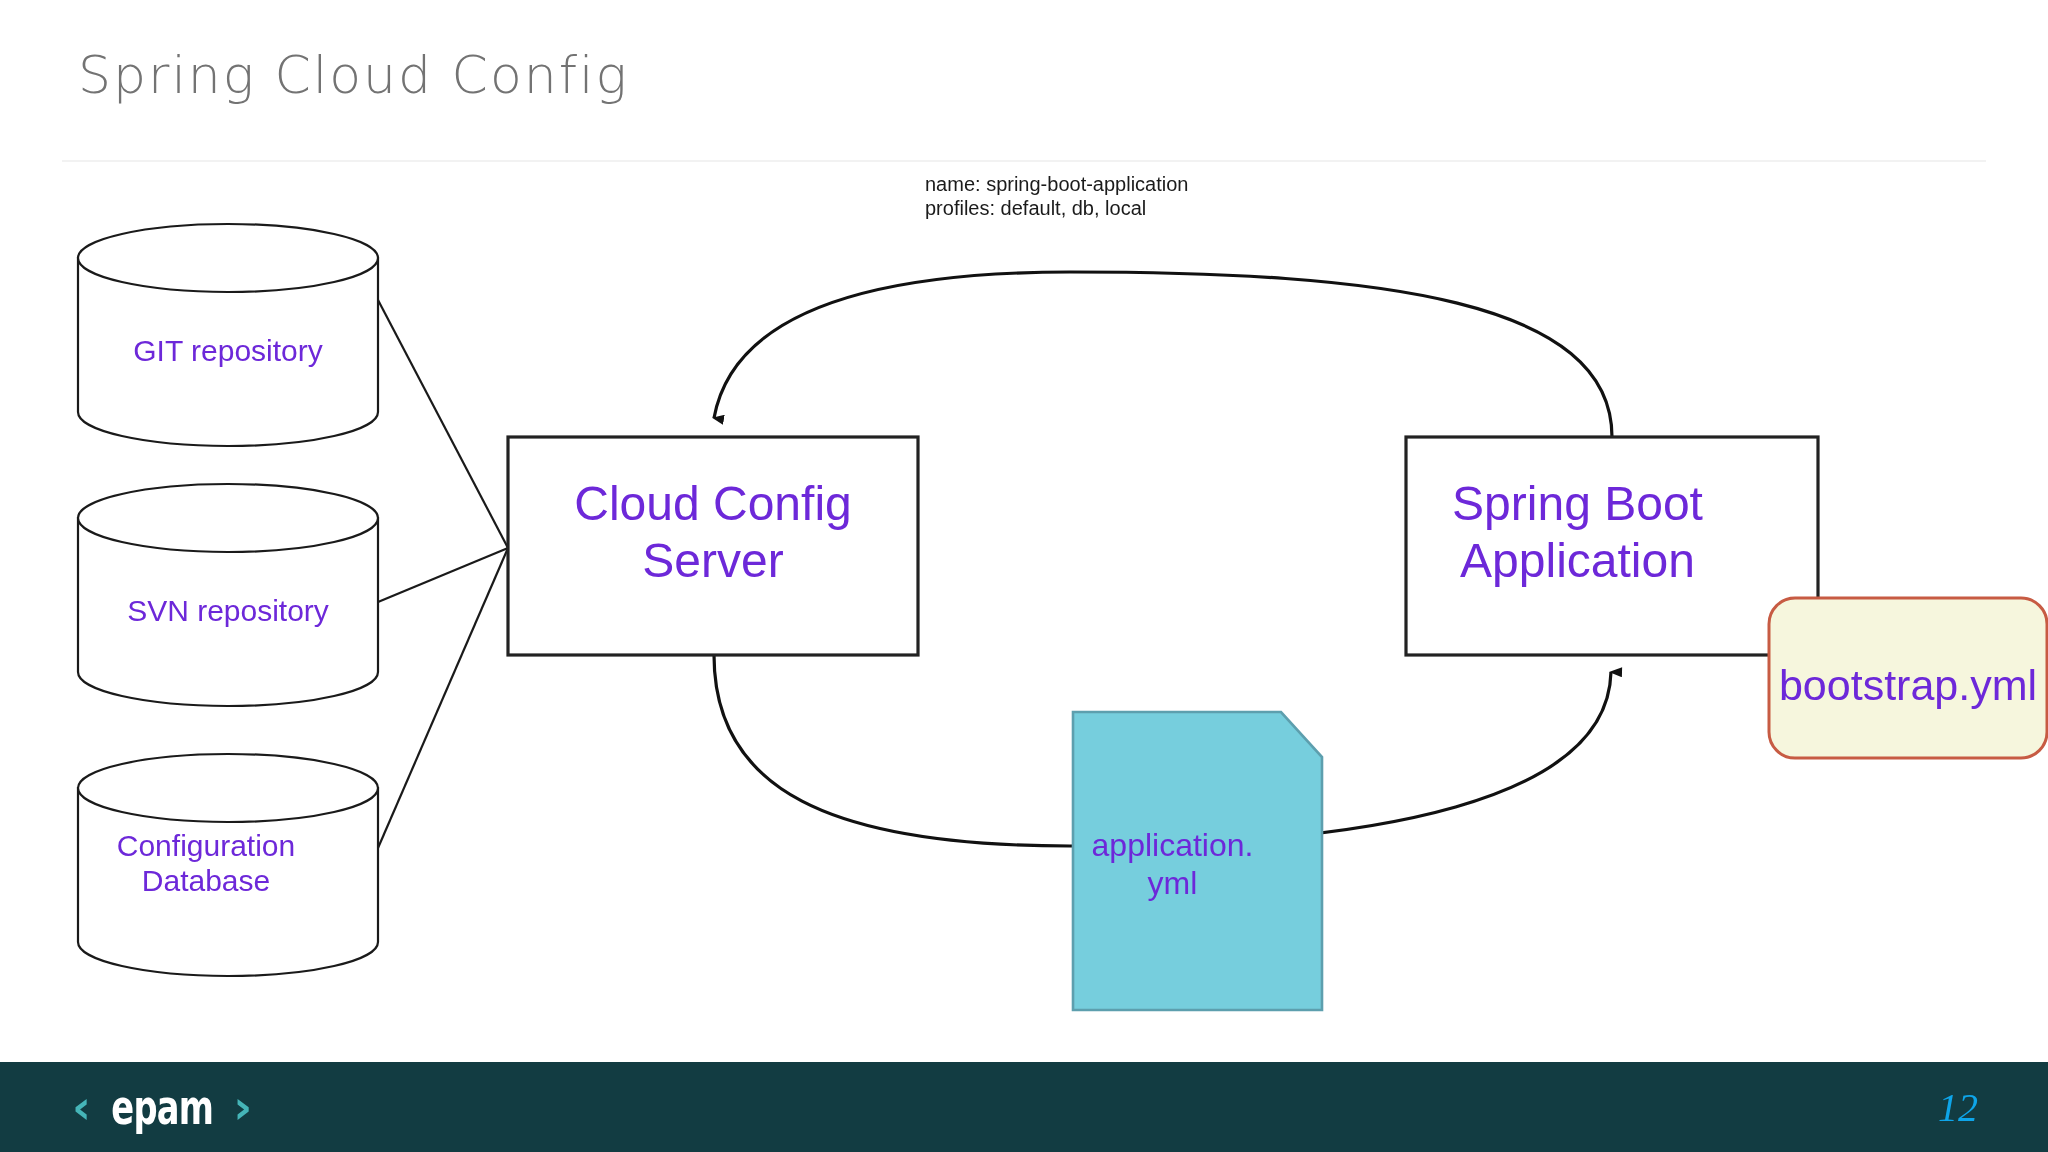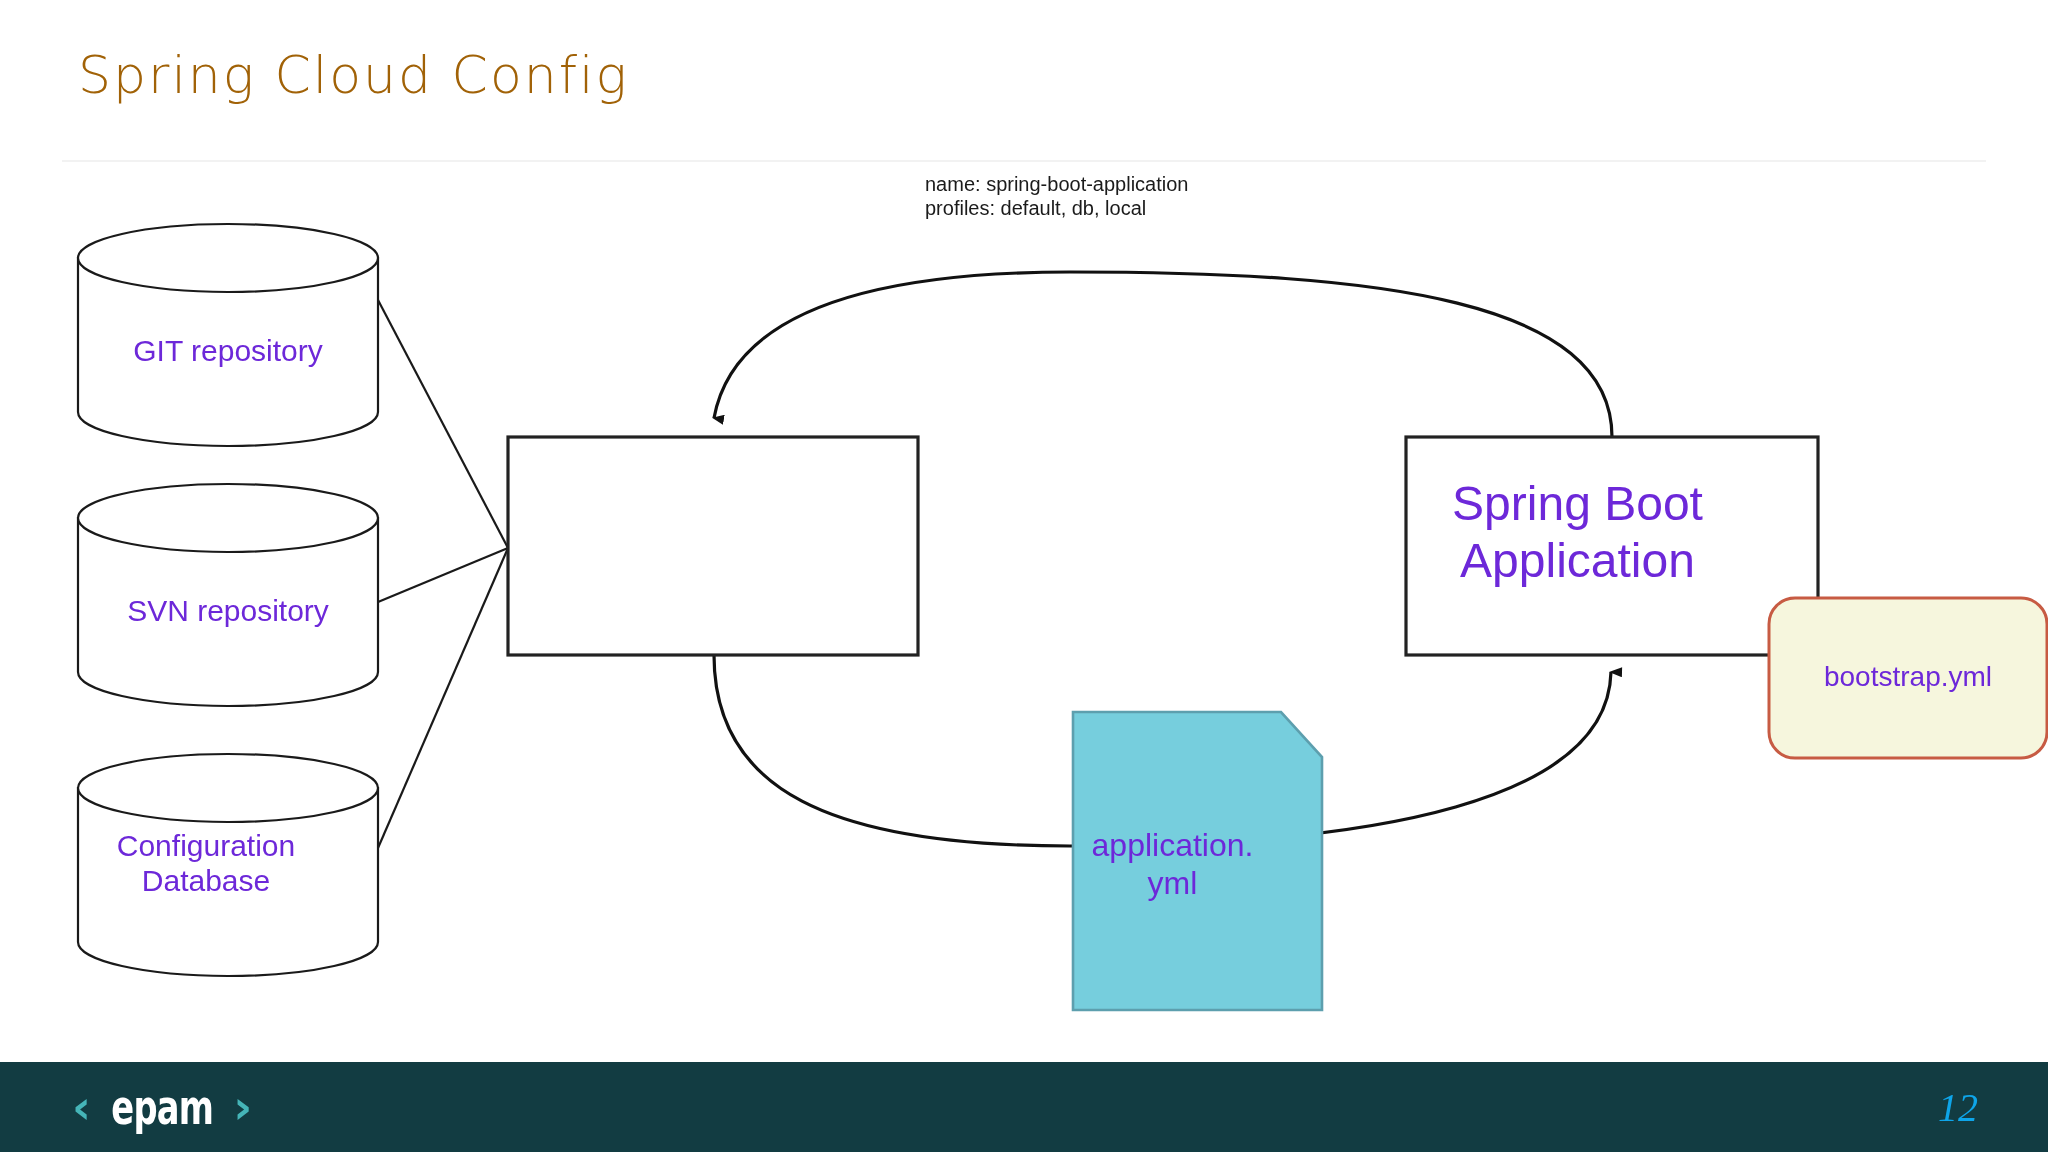--- a/index.html
+++ b/index.html
@@ -15,21 +15,21 @@
     background: #ffffff;
   }
 
   
   .slide-title {
     position: absolute;
     left: 78px; top: 45px;
     font-size: 52px;
     font-weight: 300;
     letter-spacing: 2.0px;
-    color: #a16207;
+    color: #737373;
     font-family: "DejaVu Sans", sans-serif;
     font-stretch: condensed;
     white-space: nowrap;
   }
   .title-rule {
     position: absolute;
     left: 62px; top: 160px;
     width: 1924px; height: 2px;
     background: #f2f2f2;
   }
@@ -44,21 +44,21 @@
   
   .lbl {
     position: absolute;
     color: #6d28d9;
     text-align: center;
     line-height: 1.18;
     white-space: pre-line;
   }
   .cyl-label { font-size: 30px; }
   .box-label { font-size: 48px; }
-  .note-label { font-size: 28px; }
+  .note-label { font-size: 43px; }
   .doc-label  { font-size: 32px; }
   .annot {
     position: absolute;
     font-size: 20px;
     color: #1b1b1b;
     line-height: 1.22;
     white-space: pre-line;
     text-align: left;
   }
 
@@ -176,20 +176,22 @@
   <div class="annot" style="left:925px; top:172px;">name: spring-boot-application
 profiles: default, db, local</div>
 
   <div class="lbl cyl-label" style="left:78px; top:333px; width:300px;">GIT repository</div>
 
   <div class="lbl cyl-label" style="left:78px; top:593px; width:300px;">SVN repository</div>
 
   <div class="lbl cyl-label" style="left:78px; top:828px; width:256px;">Configuration
 Database</div>
 
+  <div class="lbl box-label" style="left:508px; top:476px; width:410px;">Cloud Config
+Server</div>
 
   <div class="lbl box-label" style="left:1406px; top:476px; width:343px;">Spring Boot
 Application</div>
 
   <div class="lbl doc-label" style="left:1073px; top:827px; width:199px;">application.
 yml</div>
 
   <div class="lbl note-label" style="left:1769px; top:660px; width:278px;">bootstrap.yml</div>
 
   <div class="footer">

